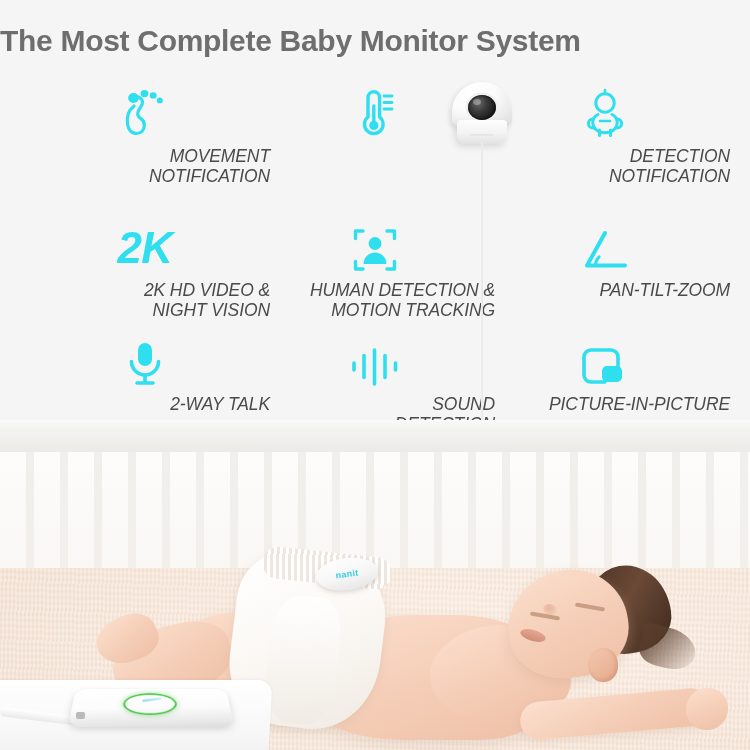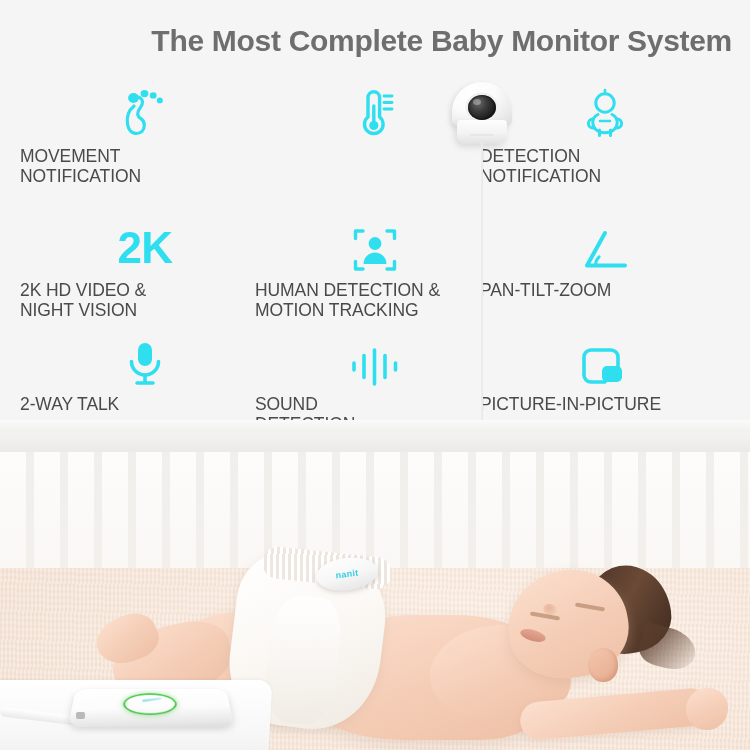--- a/index.html
+++ b/index.html
@@ -12,29 +12,30 @@
   }
 
   
   #feature-panel {
     position:absolute; left:0; top:0; width:750px; height:420px;
     background:#f5f5f5;
   }
 
   #page-title {
     position:absolute; left:0; top:24px; width:732px;
-    text-align:right;
+    text-align:left;
     font-size:30px; font-weight:bold; letter-spacing:-0.3px;
     color:#6e6e6e;
     white-space:nowrap;
   }
 
   .feature {
     position:absolute;
-    text-align:left;
+    text-align:right;
+    font-style:italic;
   }
   .feature-icon {
     height:56px;
     display:flex; align-items:flex-end; justify-content:center;
     margin-bottom:6px;
   }
   .feature-label {
     font-size:17.5px; color:#4a4a4a; line-height:1.17;
     letter-spacing:-0.1px;
     white-space:pre-line;

